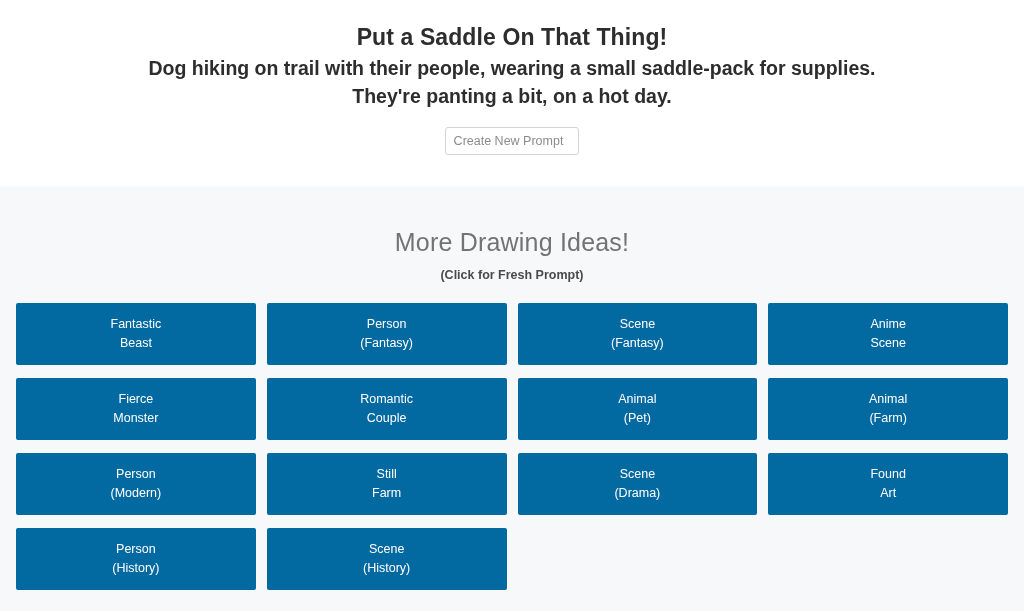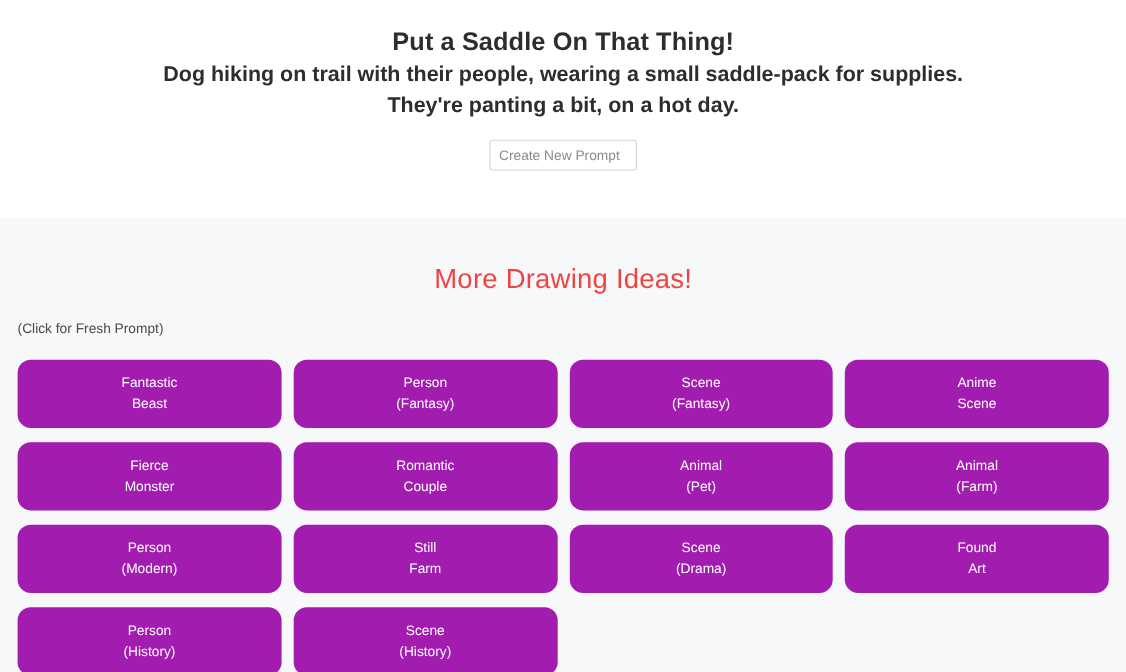--- a/index.html
+++ b/index.html
@@ -62,45 +62,46 @@
   
   .ideas {
     background: #f7f8fa;
     height: 425px;
     box-sizing: border-box;
     padding: 0 16px;
   }
   .ideas-title {
     text-align: center;
     font-size: 25px;
-    color: #ef4444;
+    color: #737373;
     font-weight: normal;
-    margin: 12px;
+    margin: 0;
     padding-top: 42px;
     letter-spacing: 0.2px;
   }
   .ideas-subtitle {
-    text-align: left;
+    text-align: center;
     font-size: 12.5px;
     color: #4a4a4a;
     margin: 0;
     padding-top: 11px;
     padding-bottom: 0;
+    font-weight: bold;
   }
 
   .tile-grid {
     display: grid;
     grid-template-columns: repeat(4, 1fr);
     column-gap: 11px;
     row-gap: 13px;
     margin-top: 21px;
   }
   .tile {
-    background: #a21caf;
-    border-radius: 12px;
+    background: #0369a1;
+    border-radius: 2px;
     height: 62px;
     display: flex;
     flex-direction: column;
     align-items: center;
     justify-content: center;
     cursor: pointer;
     border: none;
     padding: 0;
     font-family: "Liberation Sans", sans-serif;
     box-sizing: border-box;

